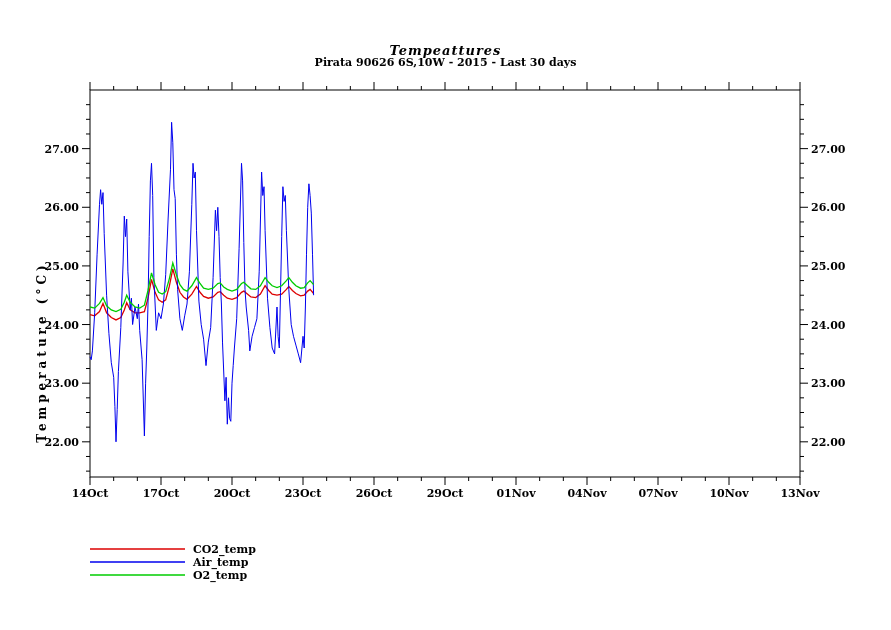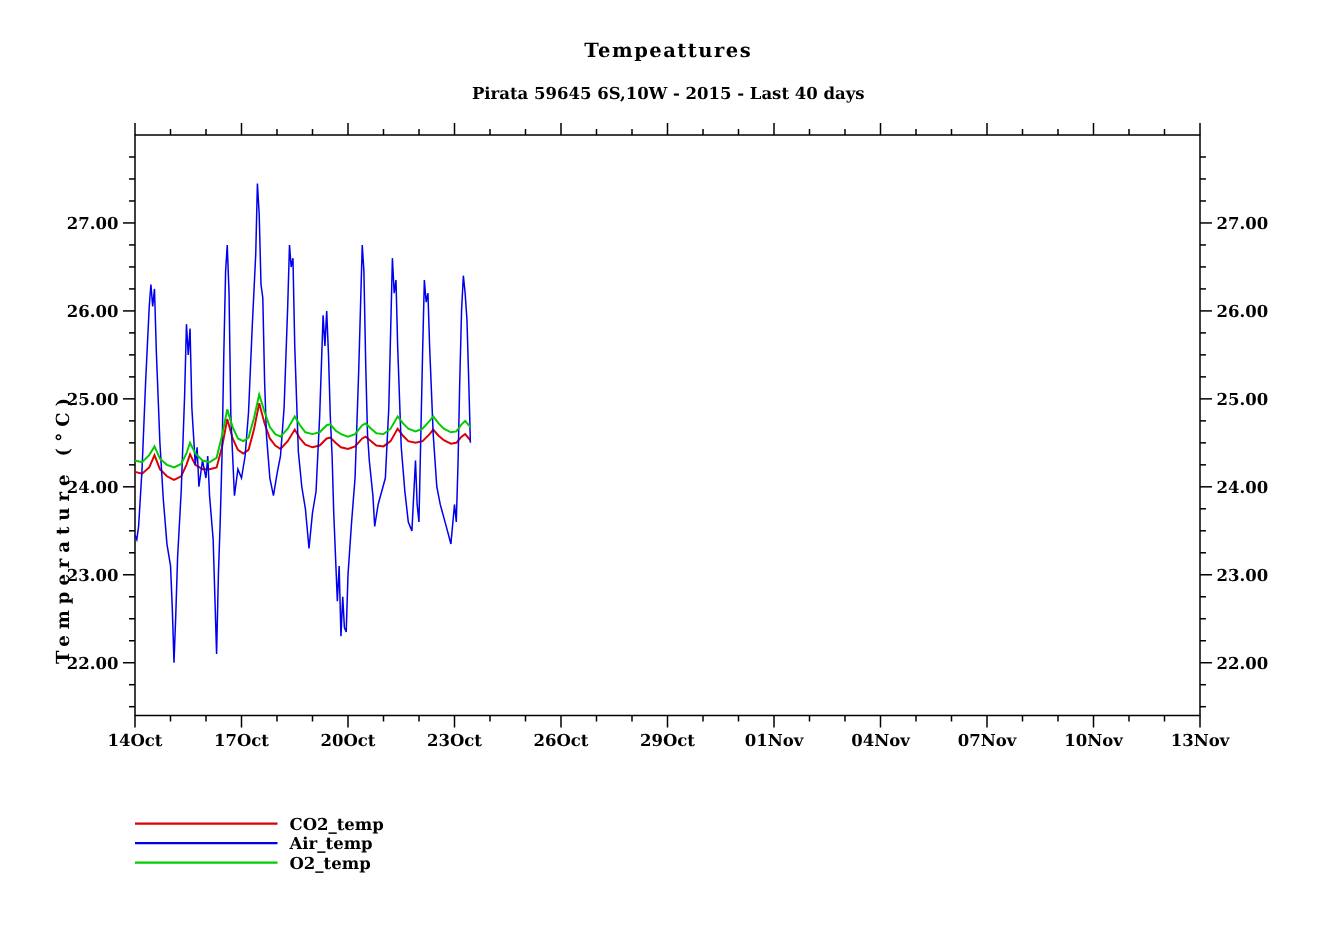--- a/index.html
+++ b/index.html
@@ -5,23 +5,24 @@
   html,body{margin:0;padding:0;background:#fff;}
   .canvas{
     position:relative;
     width:891px;height:630px;
     background:#fff;
     font-family:"DejaVu Serif", serif;
     color:#000;
     overflow:hidden;
   }
   .title{
-    position:absolute;top:27px;left:0;width:891px;
+    position:absolute;top:43px;left:0;width:891px;
     text-align:center;font-size:13px;font-weight:bold;
     letter-spacing:1px;
+    font-style:italic;
   }
   .subtitle{
     position:absolute;top:56px;left:0;width:891px;
     text-align:center;font-size:11px;font-weight:bold;
   }
   .ylabel-anchor{
     position:absolute;left:42px;top:348px;width:0;height:0;
   }
   .ylabel-anchor span{
     display:inline-block;white-space:nowrap;
@@ -31,21 +32,21 @@
   svg text{
     font-family:"DejaVu Serif", serif;
     font-size:11px;font-weight:bold;fill:#000;
   }
 </style>
 </head>
 <body>
 
 <div class="canvas">
   <div class="title">Tempeattures</div>
-  <div class="subtitle">Pirata 59645 6S,10W - 2015 - Last 40 days</div>
+  <div class="subtitle">Pirata 90626 6S,10W - 2015 - Last 30 days</div>
   <div class="ylabel-anchor">
     <span>Temperature (°C)</span>
   </div>
   <svg id="plot" width="891" height="630" viewBox="0 0 891 630">
       <rect x="90" y="90" width="710" height="387" fill="none" stroke="#000000" stroke-width="1"></rect>
       <line x1="90" y1="441.81818181818176" x2="82" y2="441.81818181818176" stroke="#000000"></line>
       <line x1="800" y1="441.81818181818176" x2="808" y2="441.81818181818176" stroke="#000000"></line>
       <text x="79" y="445.81818181818176" text-anchor="end">22.00</text>
       <text x="811" y="445.81818181818176" text-anchor="start">22.00</text>
       <line x1="90" y1="383.18181818181813" x2="82" y2="383.18181818181813" stroke="#000000"></line>

